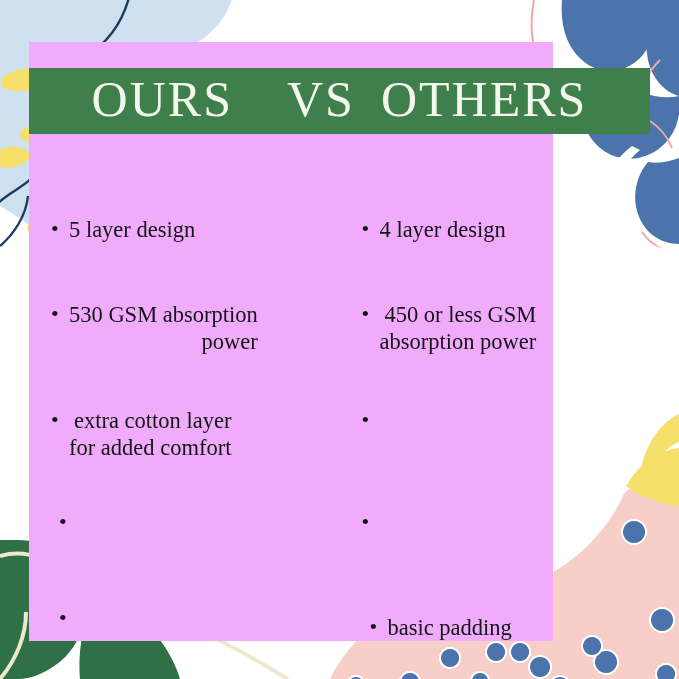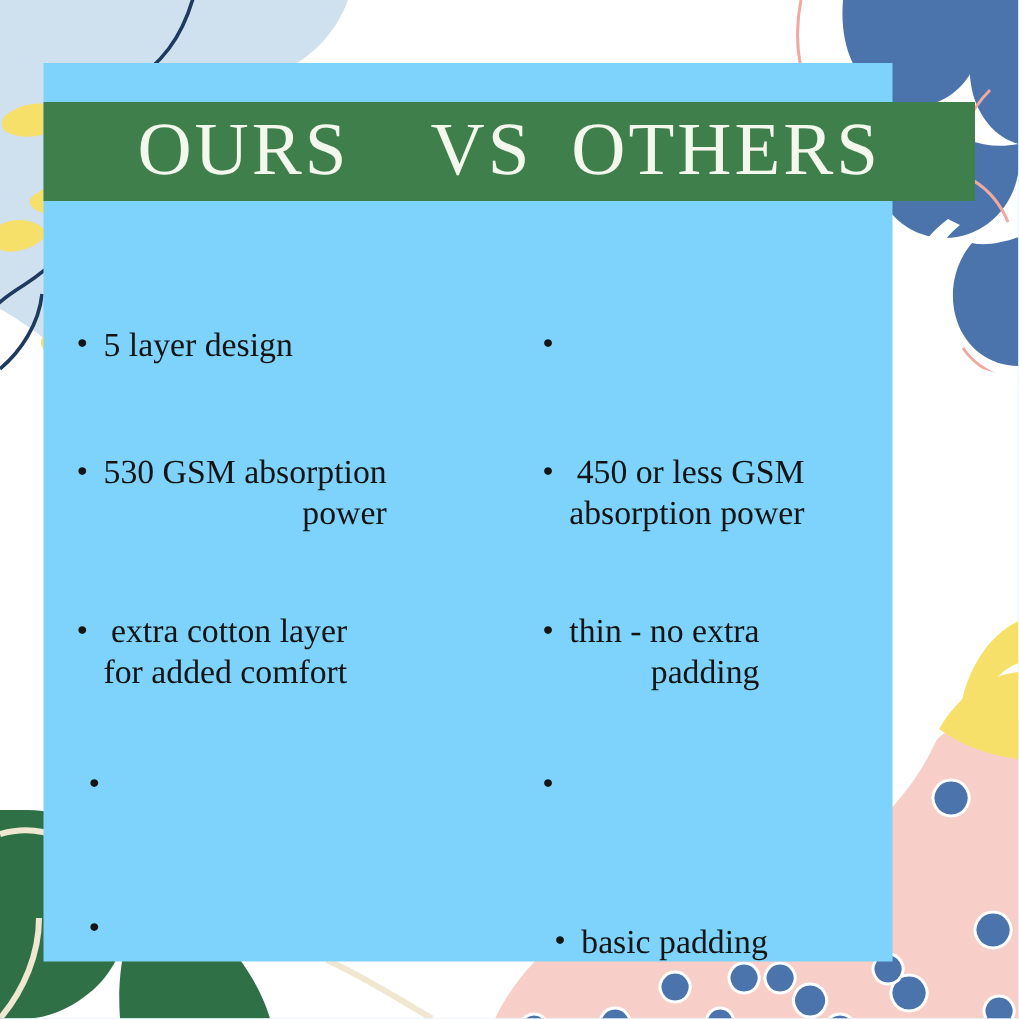--- a/index.html
+++ b/index.html
@@ -23,23 +23,23 @@
     position: absolute;
     left: 0; top: 0;
     width: 679px; height: 679px;
   }
 
   
   #card {
     position: absolute;
     left: 29px;
     top: 42px;
-    width: 566px;
+    width: 524px;
     height: 599px;
-    background: #7dd3fc;
+    background: #f0abfc;
     box-sizing: border-box;
   }
 
   #title-band {
     position: absolute;
     left: 0;
     top: 26px;
     width: 621px;
     height: 66px;
     background: #3e7f4c;
@@ -247,30 +247,29 @@
           <span class="bullet-dot">•</span>
         </div>
         <div class="bullet-item L4">
           <span class="bullet-dot">•</span>
         </div>
       </div>
 
       <div class="col col-right">
         <div class="bullet-item R0">
           <span class="bullet-dot">•</span>
+          <span class="bullet-text">4  layer design</span>
         </div>
         <div class="bullet-item R1">
           <span class="bullet-dot">•</span>
           <span class="bullet-text">450 or less GSM
 absorption power</span>
         </div>
         <div class="bullet-item R2">
           <span class="bullet-dot">•</span>
-          <span class="bullet-text">thin - no extra
-padding</span>
         </div>
         <div class="bullet-item R3">
           <span class="bullet-dot">•</span>
         </div>
         <div class="bullet-item R4">
           <span class="bullet-dot">•</span>
           <span class="bullet-text">basic padding</span>
         </div>
       </div>
 

